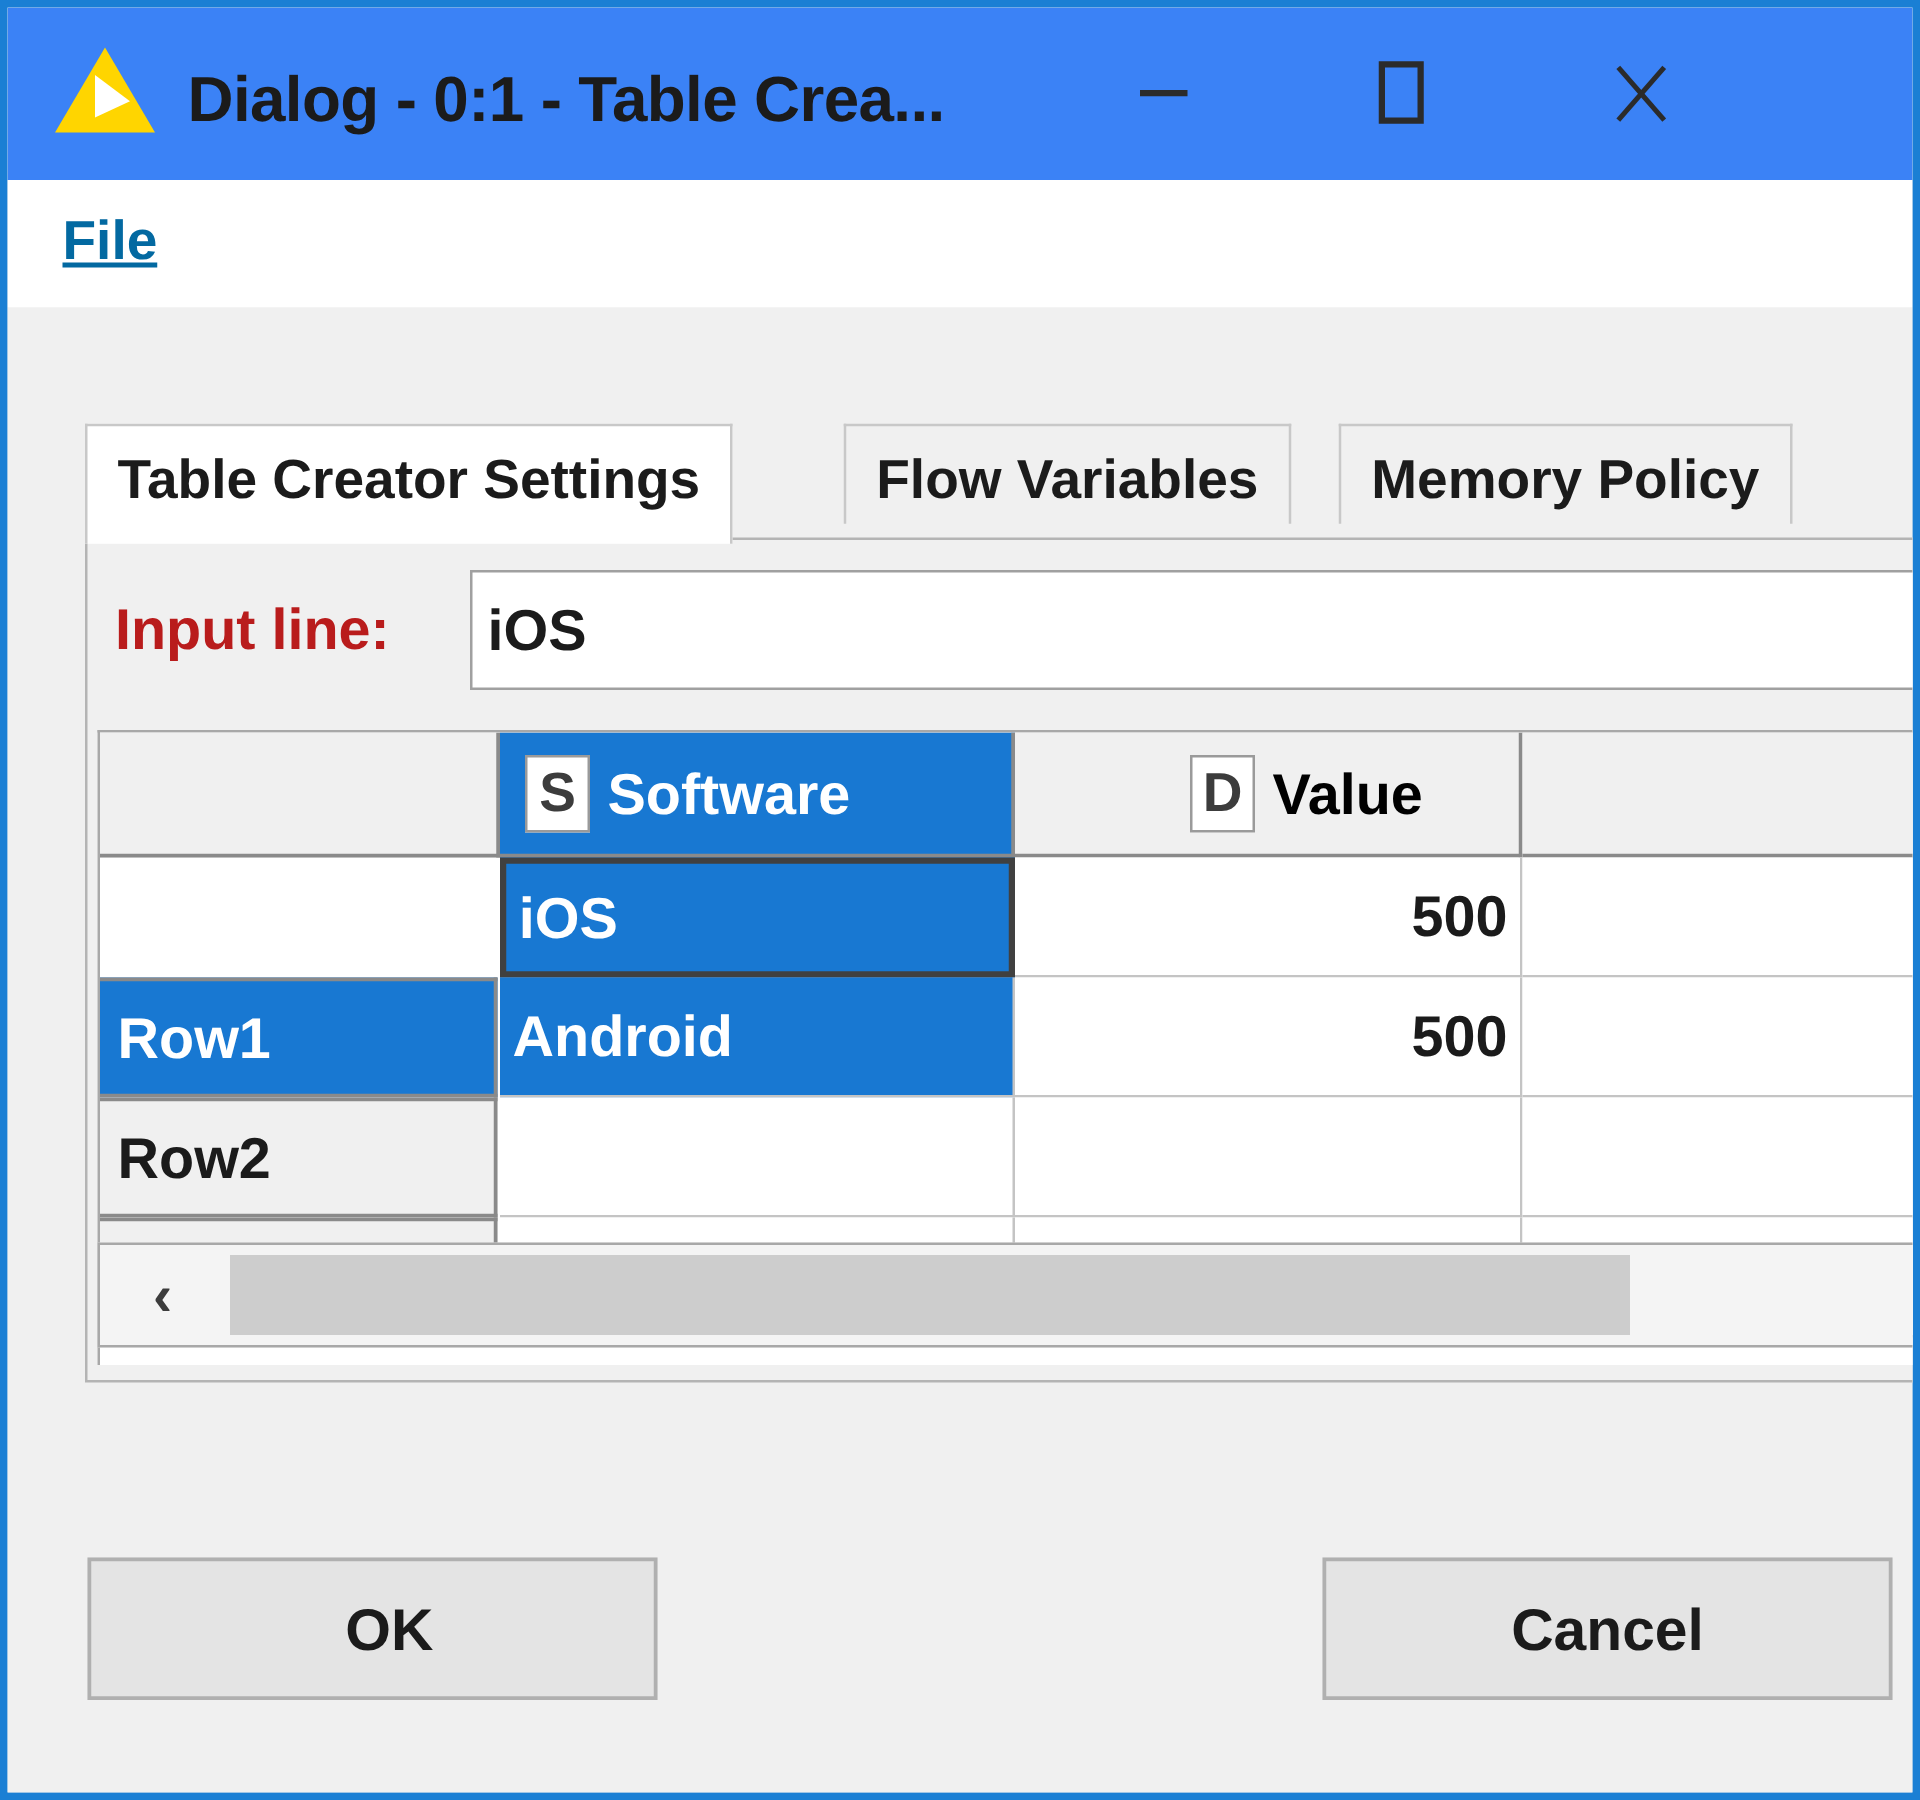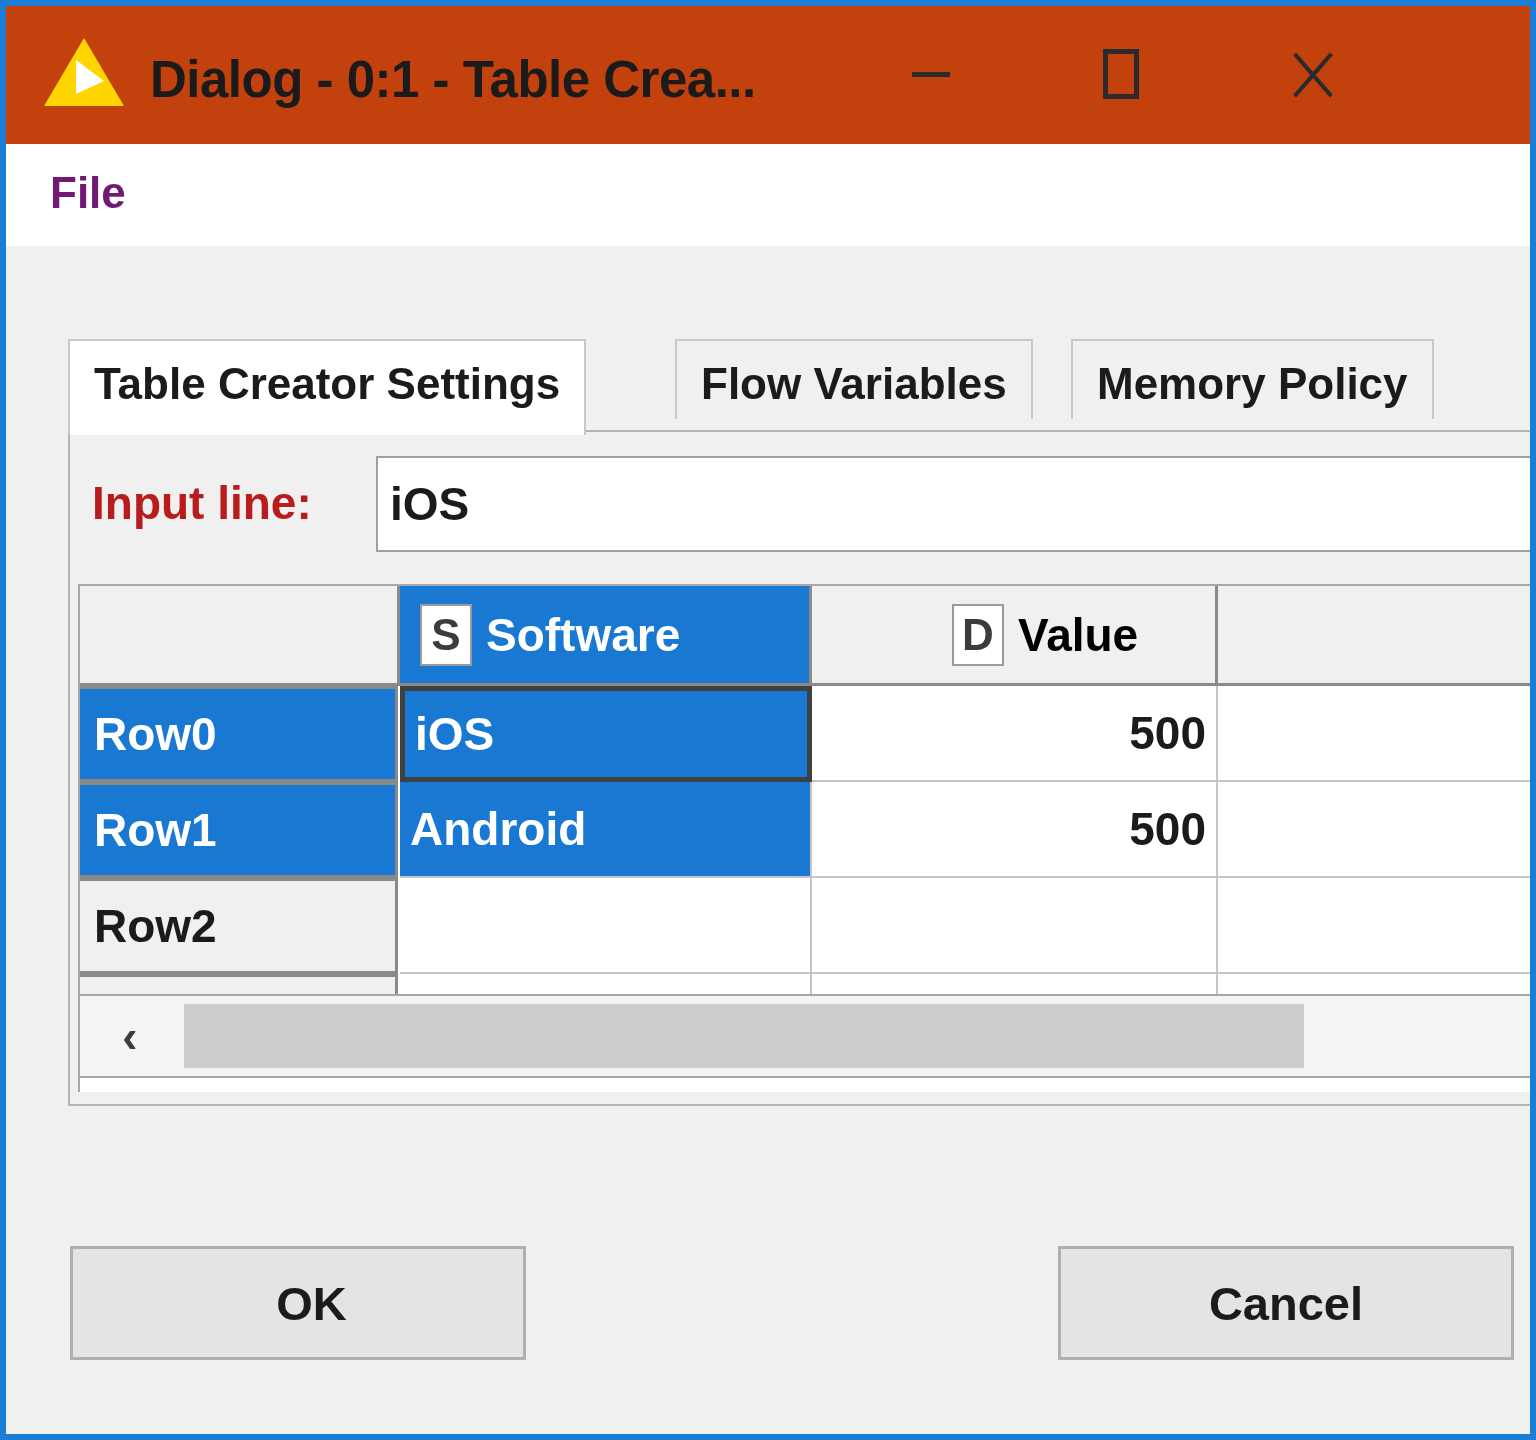--- a/index.html
+++ b/index.html
@@ -25,21 +25,21 @@
     background: #f0f0f0;
     overflow: hidden;
   }
 
   
   #titlebar {
     position: absolute;
     left: 0; top: 0;
     width: 1524px;
     height: 138px;
-    background: #c2410c;
+    background: #3b82f6;
   }
   #app-icon {
     position: absolute;
     left: 36px;
     top: 30px;
     width: 84px;
     height: 72px;
   }
   #title-text {
     position: absolute;
@@ -108,23 +108,24 @@
     width: 1524px;
     height: 102px;
     background: #ffffff;
   }
   #menu-file {
     position: absolute;
     left: 38px;
     top: 22px;
     font-size: 44px;
     font-weight: bold;
-    color: #701a75;
+    color: #0369a1;
     padding: 2px 6px;
     cursor: default;
+    text-decoration: underline;
   }
 
   
   #content {
     position: absolute;
     left: 0; top: 240px;
     width: 1524px;
     height: 1188px;
     background: #f0f0f0;
   }
@@ -440,21 +441,20 @@
               <span class="type-badge" style="margin-left:140px;">D</span>
               <span class="col-title">Value</span>
             </div>
           </div>
           <div class="th" style="left:1138px;width:374px;border-right:none;">
             <div class="th-inner"></div>
           </div>
         </div>
 
         <div class="trow tbody-row" style="top:100px;">
-          <div class="rowhdr sel">Row0</div>
           <div class="cell sel focus" style="left:320px;width:412px;">iOS</div>
           <div class="cell num" style="left:732px;width:406px;">500</div>
           <div class="cell" style="left:1138px;width:374px;border-right:none;"></div>
         </div>
 
         <div class="trow tbody-row" style="top:196px;">
           <div class="rowhdr sel">Row1</div>
           <div class="cell sel" style="left:320px;width:412px;">Android</div>
           <div class="cell num" style="left:732px;width:406px;">500</div>
           <div class="cell" style="left:1138px;width:374px;border-right:none;"></div>

